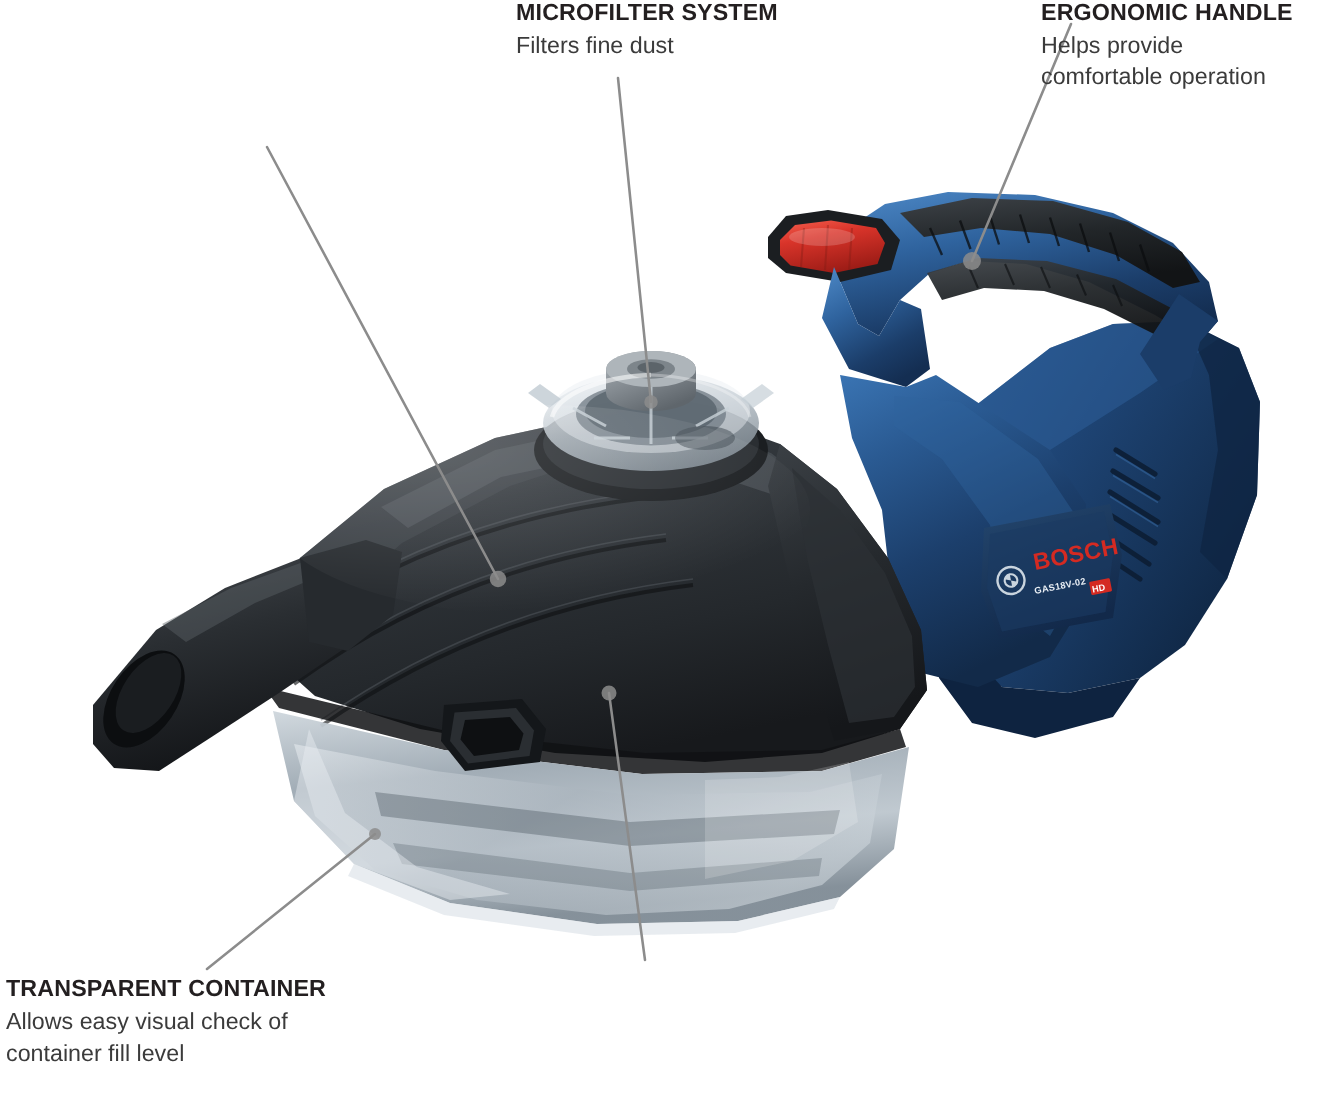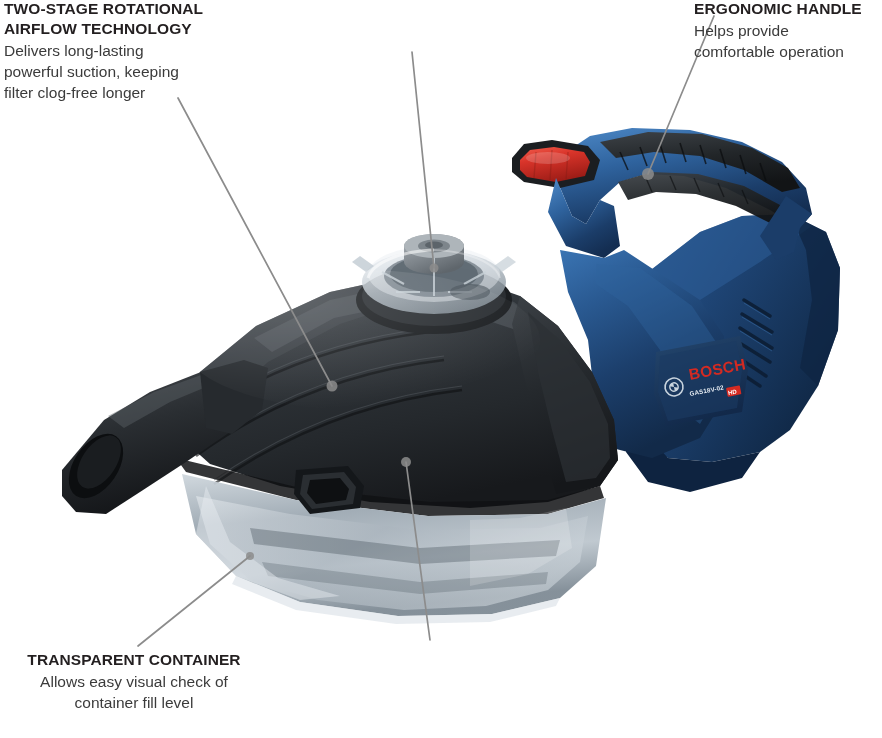--- a/index.html
+++ b/index.html
@@ -27,21 +27,21 @@
     font-weight:normal;
     font-size:15.5px;
     line-height:21px;
     color:#3b3b3b;
     white-space:pre-line;
     margin-top:1px;
   }
   #callout-airflow{left:4px;top:-1px;width:250px;}
   #callout-microfilter{left:344px;top:-1px;width:260px;}
   #callout-handle{left:694px;top:-1px;width:196px;}
-  #callout-container{left:4px;top:650px;width:260px;text-align:center;}
+  #callout-container{left:4px;top:650px;width:260px;}
   #callout-canister{left:398px;top:650px;width:250px;}
 
   
   svg.layer{position:absolute;left:0;top:0;width:882px;height:738px;}
   svg.layer.lines{pointer-events:none;}
 </style>
 </head>
 <body>
 
 <div id="stage">
@@ -342,28 +342,25 @@
     </g>
     <g fill="#8c8c8c" opacity="0.85">
       <circle cx="332" cy="386" r="5.5"></circle>
       <circle cx="434" cy="268" r="4.5"></circle>
       <circle cx="648" cy="174" r="6"></circle>
       <circle cx="250" cy="556" r="4"></circle>
       <circle cx="406" cy="462" r="5"></circle>
     </g>
   </svg>
 
-  <div class="callout" id="callout-airflow">
-    <div class="c-title">TWO-STAGE ROTATIONAL
-AIRFLOW TECHNOLOGY</div>
-    <div class="c-body">Delivers long-lasting
-powerful suction, keeping
-filter clog-free longer</div>
+
+  <div class="callout" id="callout-microfilter">
+    <div class="c-title">MICROFILTER SYSTEM</div>
+    <div class="c-body">Filters fine dust</div>
   </div>
-
 
   <div class="callout" id="callout-handle">
     <div class="c-title">ERGONOMIC HANDLE</div>
     <div class="c-body">Helps provide
 comfortable operation</div>
   </div>
 
   <div class="callout" id="callout-container">
     <div class="c-title">TRANSPARENT CONTAINER</div>
     <div class="c-body">Allows easy visual check of

